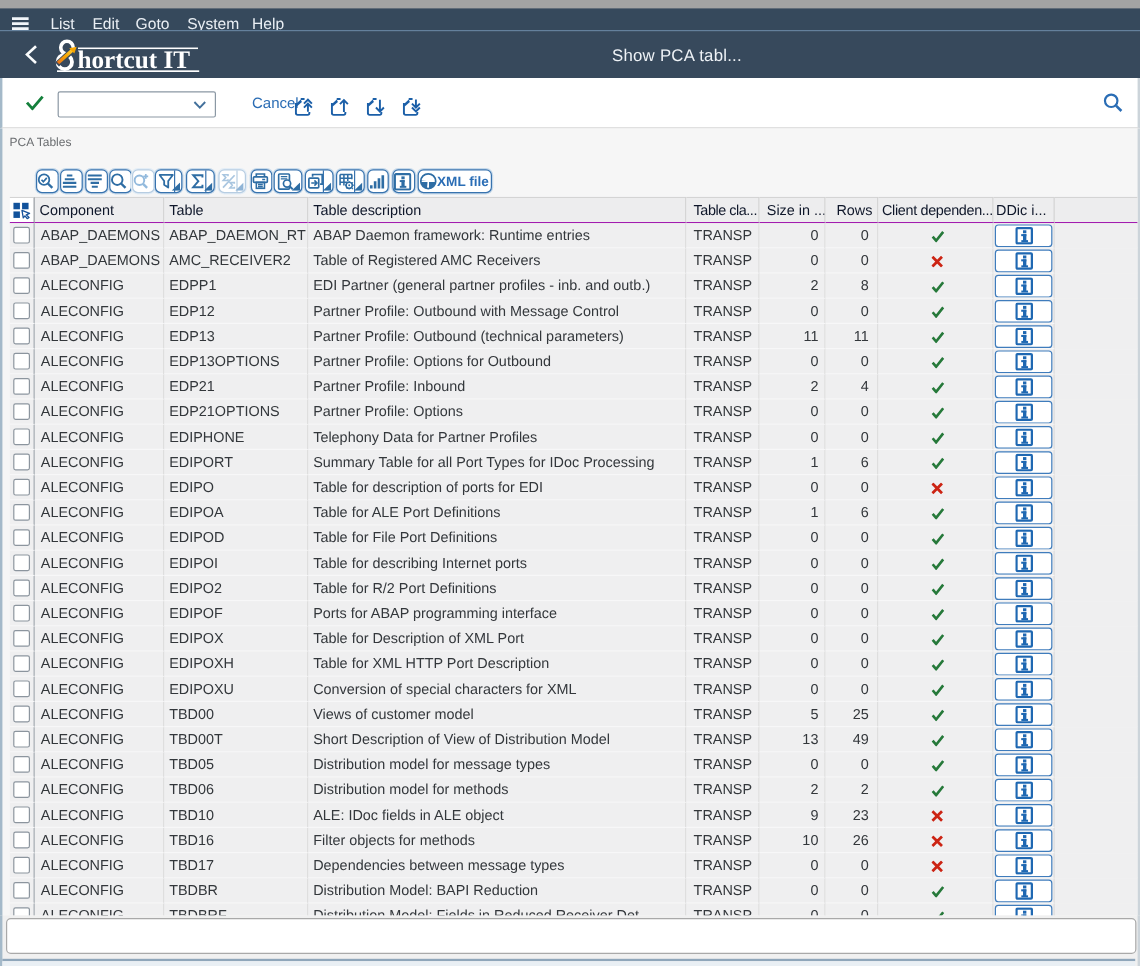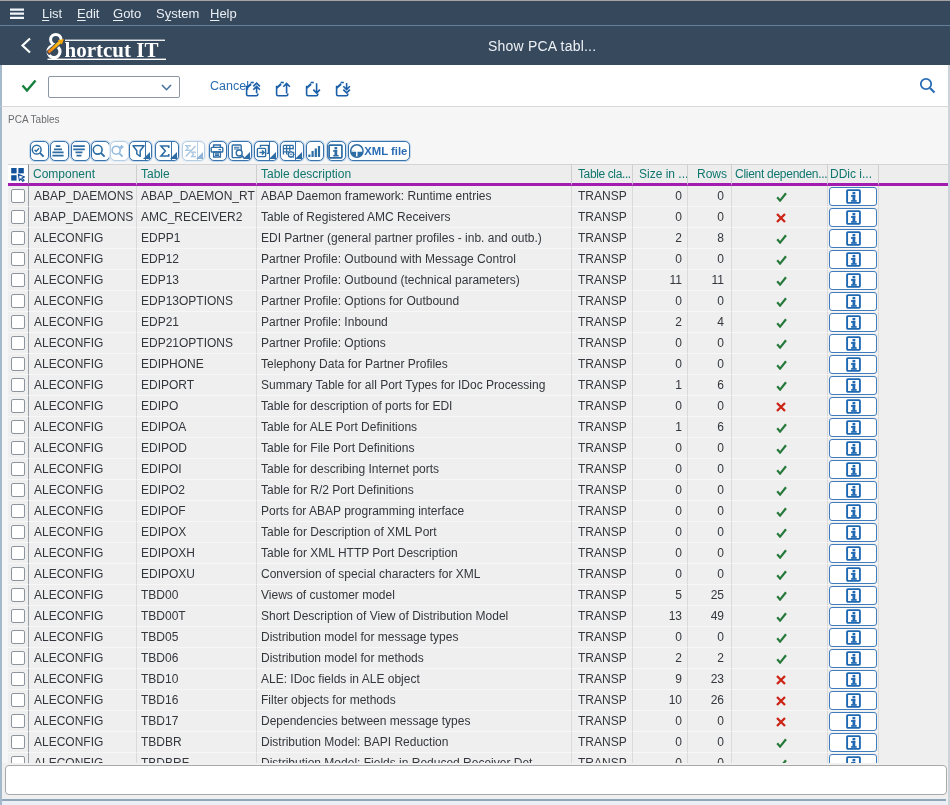--- a/index.html
+++ b/index.html
@@ -1,24 +1,24 @@
 <!DOCTYPE html>
 <html><head><meta charset="utf-8">
 <style>
 html,body{margin:0;padding:0;}
 body{width:950px;height:805px;position:relative;overflow:hidden;
  font-family:"Liberation Sans",sans-serif;background:#f0f0f0;}
 .abs{position:absolute;}
 
-#menubar{left:0;top:0;width:950px;height:25px;background:#36495c;border-top:1px solid #a3a3a3;box-sizing:border-box;}
+#menubar{left:0;top:0;width:950px;height:25px;background:#36495c;border-top:7px solid #a3a3a3;box-sizing:border-box;}
 #menubar .mi{position:absolute;top:5px;font-size:13px;color:#eaeff4;}
 #menubar u{text-decoration-thickness:1px;text-underline-offset:2px;}
 
 #titlebar{left:0;top:25px;width:950px;height:52px;background:#37495c;border-top:1px solid #64809c;box-sizing:border-box;border-bottom:1px solid #22313f;}
-#apptitle{position:absolute;left:488px;top:12px;font-size:14px;color:#eef2f6;letter-spacing:.2px;}
+#apptitle{position:absolute;left:510px;top:12px;font-size:14px;color:#eef2f6;letter-spacing:.2px;}
 
 #toolbar{left:0;top:65px;width:950px;height:42px;background:#ffffff;border-bottom:1px solid #d9d9d9;border-left:2px solid #a4b9c9;border-right:2px solid #ccd4da;box-sizing:border-box;}
 #combo{position:absolute;left:46px;top:11px;width:130px;height:20px;background:#fff;border:1px solid #8b98a4;border-radius:2px;}
 #cancel{position:absolute;left:208px;top:14px;font-size:12.5px;color:#2a6cb4;font-weight:500;}
 
 #content{left:0;top:107px;width:950px;height:698px;background:#f6f6f6;
  border-left:2px solid #a4b9c9;border-right:2px solid #ccd4da;box-sizing:border-box;}
 #pcatitle{position:absolute;left:6px;top:7px;font-size:10px;color:#6a6d70;}
 
 .ib{position:absolute;top:34px;height:20px;background:#fff;border:1.5px solid #3873ae;border-radius:5px;box-sizing:border-box;box-shadow:0 0 0 1px #c6d9ea;}
@@ -27,22 +27,22 @@
 .ib.m{justify-content:flex-start;}
 .ib.m .ic{margin-left:1.5px;}
 .dv{position:absolute;left:14.5px;top:0px;bottom:0px;width:1.2px;background:#3873ae;}
 .ib.lite .dv{background:#b7cde2;}
 .tr{position:absolute;right:1px;bottom:1px;}
 
 
 #tblwrap{position:absolute;left:6px;top:57px;width:940px;height:599px;overflow:hidden;}
 table{border-collapse:separate;border-spacing:0;table-layout:fixed;width:940px;}
 td,th{padding:0;margin:0;overflow:hidden;white-space:nowrap;box-sizing:border-box;}
-thead th{height:22px;background:#ededee;border-bottom:3px solid #a21caf;border-top:1px solid #d4d4d4;
- font-size:12px;font-weight:400;color:#0f766e;text-align:left;border-right:1px solid #cfcfcf;}
+thead th{height:22px;background:#ededee;border-bottom:1px solid #a21caf;border-top:1px solid #d4d4d4;
+ font-size:12px;font-weight:400;color:#0f172a;text-align:left;border-right:1px solid #cfcfcf;}
 tbody td{height:21px;background:#efeff0;border-bottom:1px solid #f7f7f8;border-right:1px solid #dadada;
  font-size:12px;color:#33373b;}
 .c0{width:21px;} .c1{width:108px;padding-left:5px;} .c2{width:120px;padding-left:4px;}
 .c3{width:315px;padding-left:4px;} .c4{width:61px;padding-left:6px;}
 .c5{width:55px;text-align:right;padding-right:5px;} .c6{width:44px;text-align:right;padding-right:7px;}
 .c7{width:96px;text-align:center;} .c8{width:51px;text-align:center;}
 .c9{width:auto;border-right:none;}
 tbody td.c9{border-bottom-color:#efeff0;}
 td.c0{border-right:1px solid #9aa1a8;text-align:center;}
 th.c0{border-right:1px solid #868c92;background:#fff;text-align:center;}

